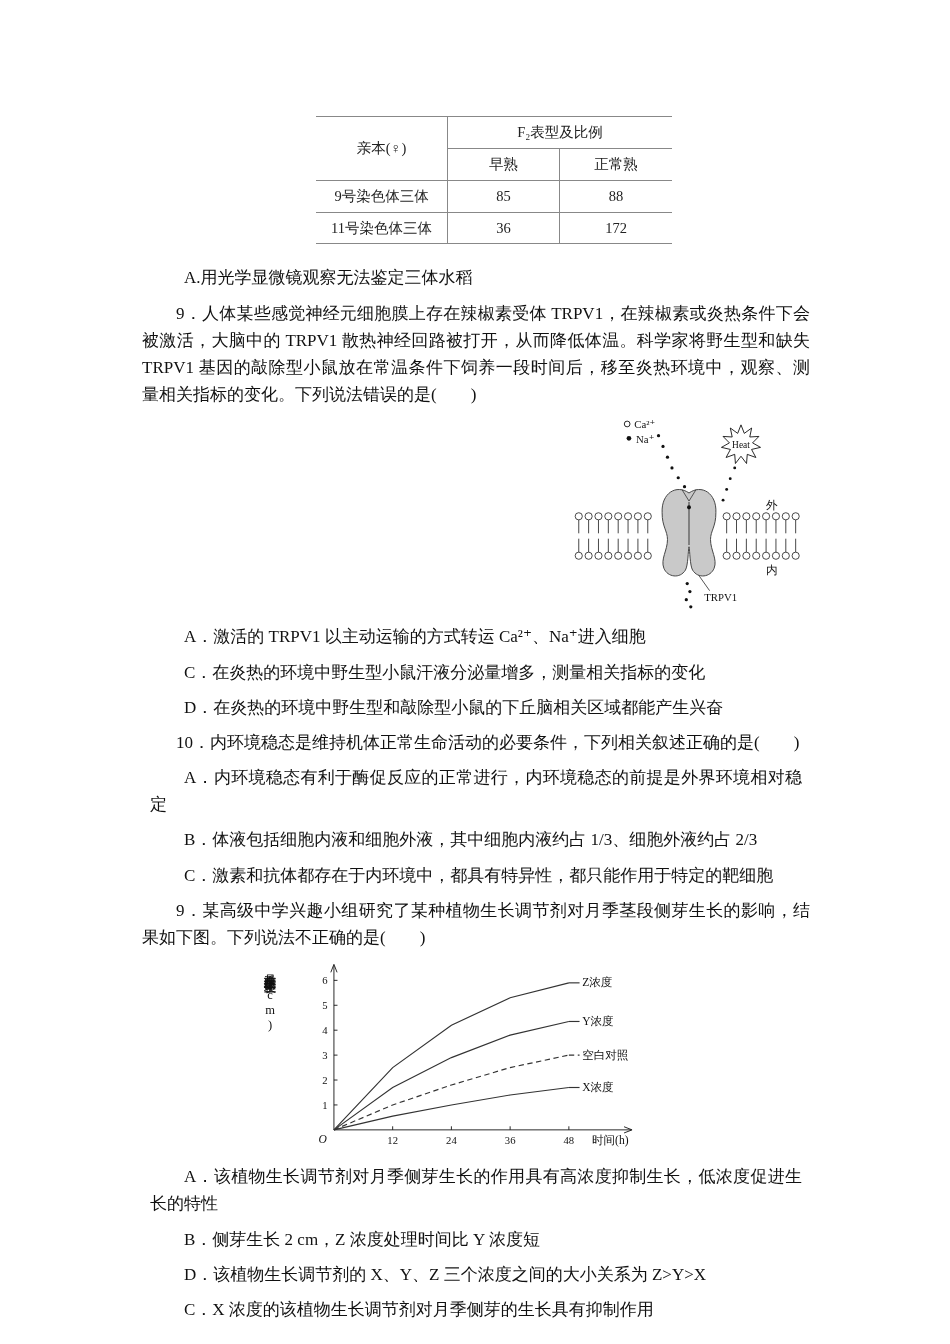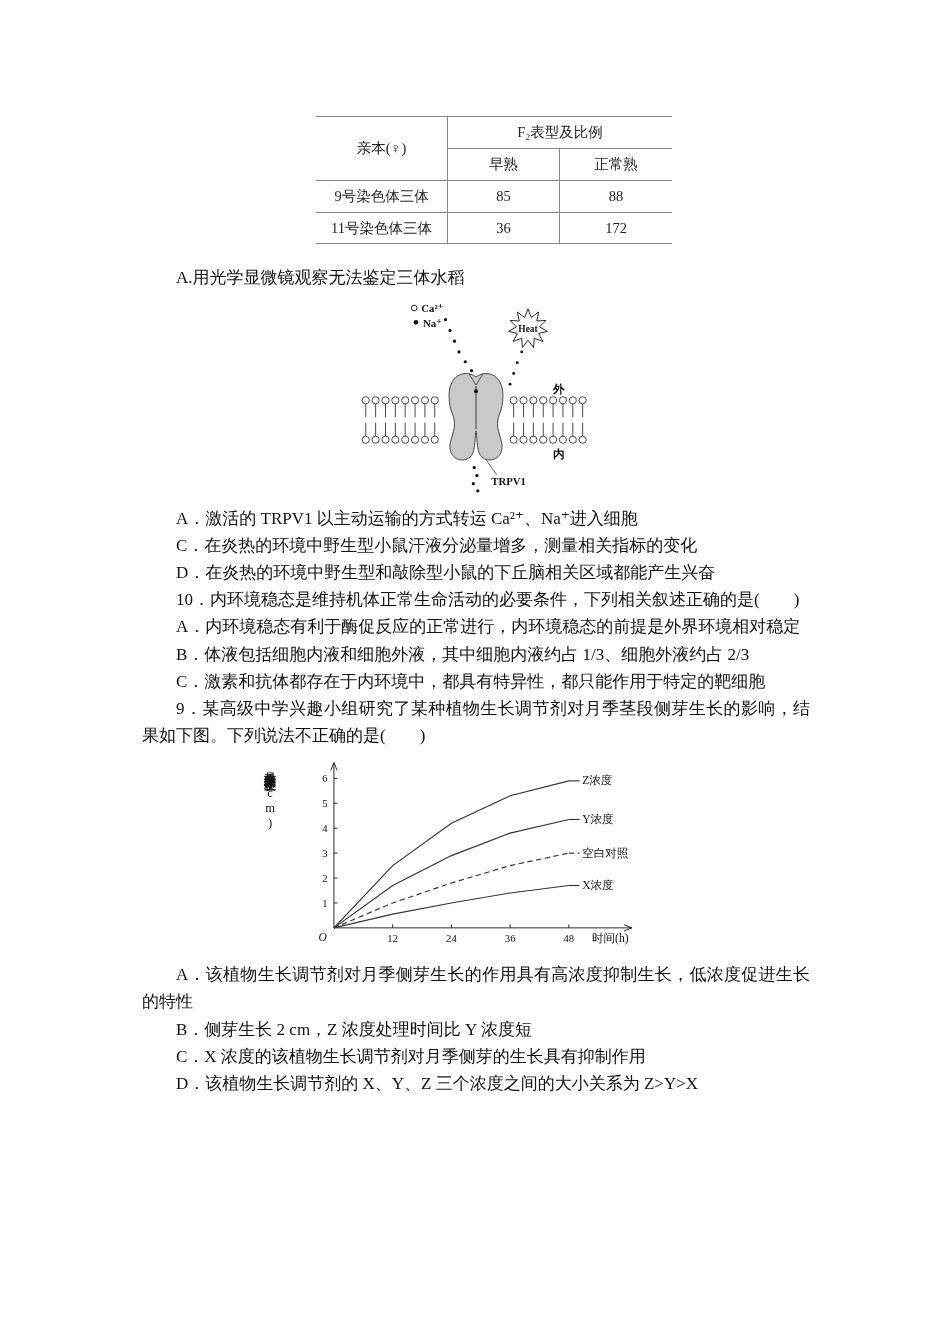--- a/index.html
+++ b/index.html
@@ -3,36 +3,36 @@
 <meta charset="utf-8">
 <style>
   html,body{margin:0;padding:0;}
   body{
     width:950px;min-height:1344px;background:#ffffff;color:#111;
     font-family:"Liberation Serif","DejaVu Serif",serif;
     font-size:17px;line-height:1.6;
   }
   .page{padding:116px 140px 40px 142px;}
   .para{margin:0;text-indent:2em;text-align:justify;}
-  .opt{margin:0;text-indent:2em;text-align:justify;}
+  .opt{margin:8px;text-indent:2em;text-align:justify;}
 
   
   table.geno{
     border-collapse:collapse;margin:0 auto 20px auto;width:356px;
     font-size:14.5px;line-height:1.3;text-align:center;color:#222;
     transform:translateX(18px);
   }
   table.geno td,table.geno th{
     border-top:0.8px solid #888;border-bottom:0.8px solid #888;
     padding:6px 8px;font-weight:normal;
   }
   table.geno .vline{border-left:0.8px solid #888;}
 
   
-  .fig{display:flex;justify-content:center;margin:6px 0;font-weight:bold;}
+  .fig{display:flex;justify-content:flex-end;margin:6px 0;}
   .fig svg{display:block;}
   .chartwrap{display:flex;justify-content:center;align-items:center;margin:8px 0 10px 0;}
   .ylab{
     writing-mode:vertical-rl;text-orientation:upright;
     font-size:12.5px;letter-spacing:1px;margin-right:2px;height:185px;
     display:flex;align-items:center;color:#111;
   }
   svg text{font-family:"Liberation Serif","DejaVu Serif",serif;fill:#111;}
 </style>
 </head>
@@ -58,20 +58,21 @@
       <tr>
         <td>11号染色体三体</td>
         <td class="vline">36</td>
         <td class="vline">172</td>
       </tr>
     </tbody>
   </table>
 
   <p class="opt">A.用光学显微镜观察无法鉴定三体水稻</p>
 
+  <p class="para">9．人体某些感觉神经元细胞膜上存在辣椒素受体 TRPV1，在辣椒素或炎热条件下会被激活，大脑中的 TRPV1 散热神经回路被打开，从而降低体温。科学家将野生型和缺失TRPV1 基因的敲除型小鼠放在常温条件下饲养一段时间后，移至炎热环境中，观察、测量相关指标的变化。下列说法错误的是(　　)</p>
 
   <div class="fig">
     <svg id="membrane-svg" viewBox="0 0 270 224" width="242" height="201" xmlns="http://www.w3.org/2000/svg">
 
       <circle cx="66" cy="11" r="3.2" fill="none" stroke="#111" stroke-width="1"></circle>
       <text x="74" y="16" font-size="12">Ca²⁺</text>
       <circle cx="68" cy="27" r="2.6" fill="#111"></circle>
       <text x="76" y="32" font-size="12">Na⁺</text>
 
       <g fill="#111">
@@ -229,16 +230,16 @@
         <line x1="322" y1="108" x2="334" y2="108" stroke="#333" stroke-width="1.3" stroke-dasharray="6,4"></line>
         <text x="337" y="112" font-size="13">空白对照</text>
         <polyline points="58,192 124,176.6 190,164 256,152.8 322,144.4" fill="none" stroke="#333" stroke-width="1.3"></polyline>
         <line x1="322" y1="144.4" x2="334" y2="144.4" stroke="#333" stroke-width="1.3"></line>
         <text x="337" y="148.4" font-size="13">X浓度</text>
       </svg>
   </div>
 
   <p class="opt">A．该植物生长调节剂对月季侧芽生长的作用具有高浓度抑制生长，低浓度促进生长的特性</p>
   <p class="opt">B．侧芽生长 2 cm，Z 浓度处理时间比 Y 浓度短</p>
+  <p class="opt">D．该植物生长调节剂的 X、Y、Z 三个浓度之间的大小关系为 Z&gt;Y&gt;X</p>
   <p class="opt">C．X 浓度的该植物生长调节剂对月季侧芽的生长具有抑制作用</p>
-  <p class="opt">D．该植物生长调节剂的 X、Y、Z 三个浓度之间的大小关系为 Z&gt;Y&gt;X</p>
 
 </div>
 
 </body></html>

